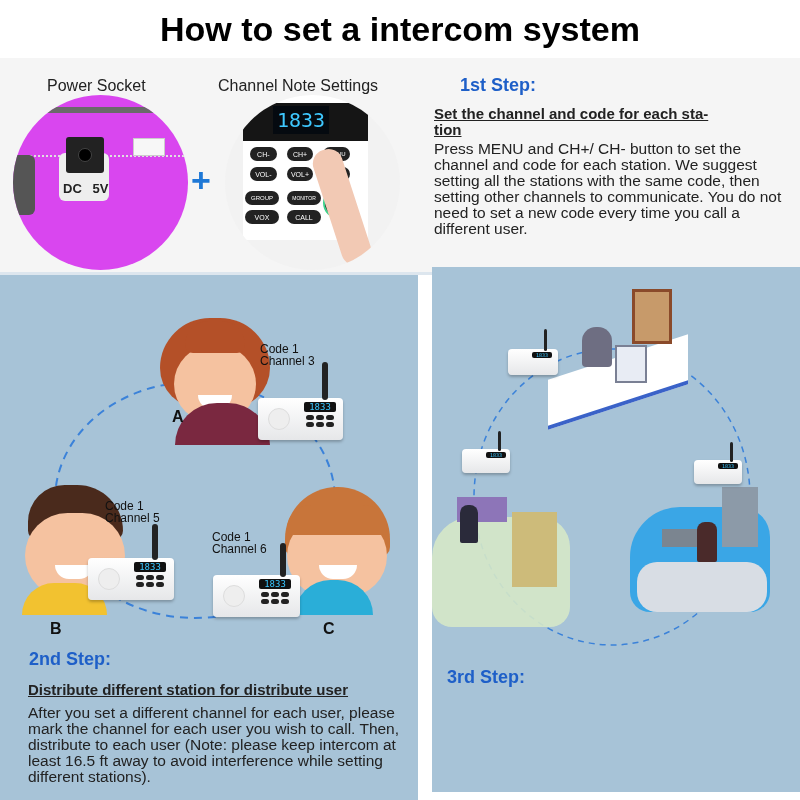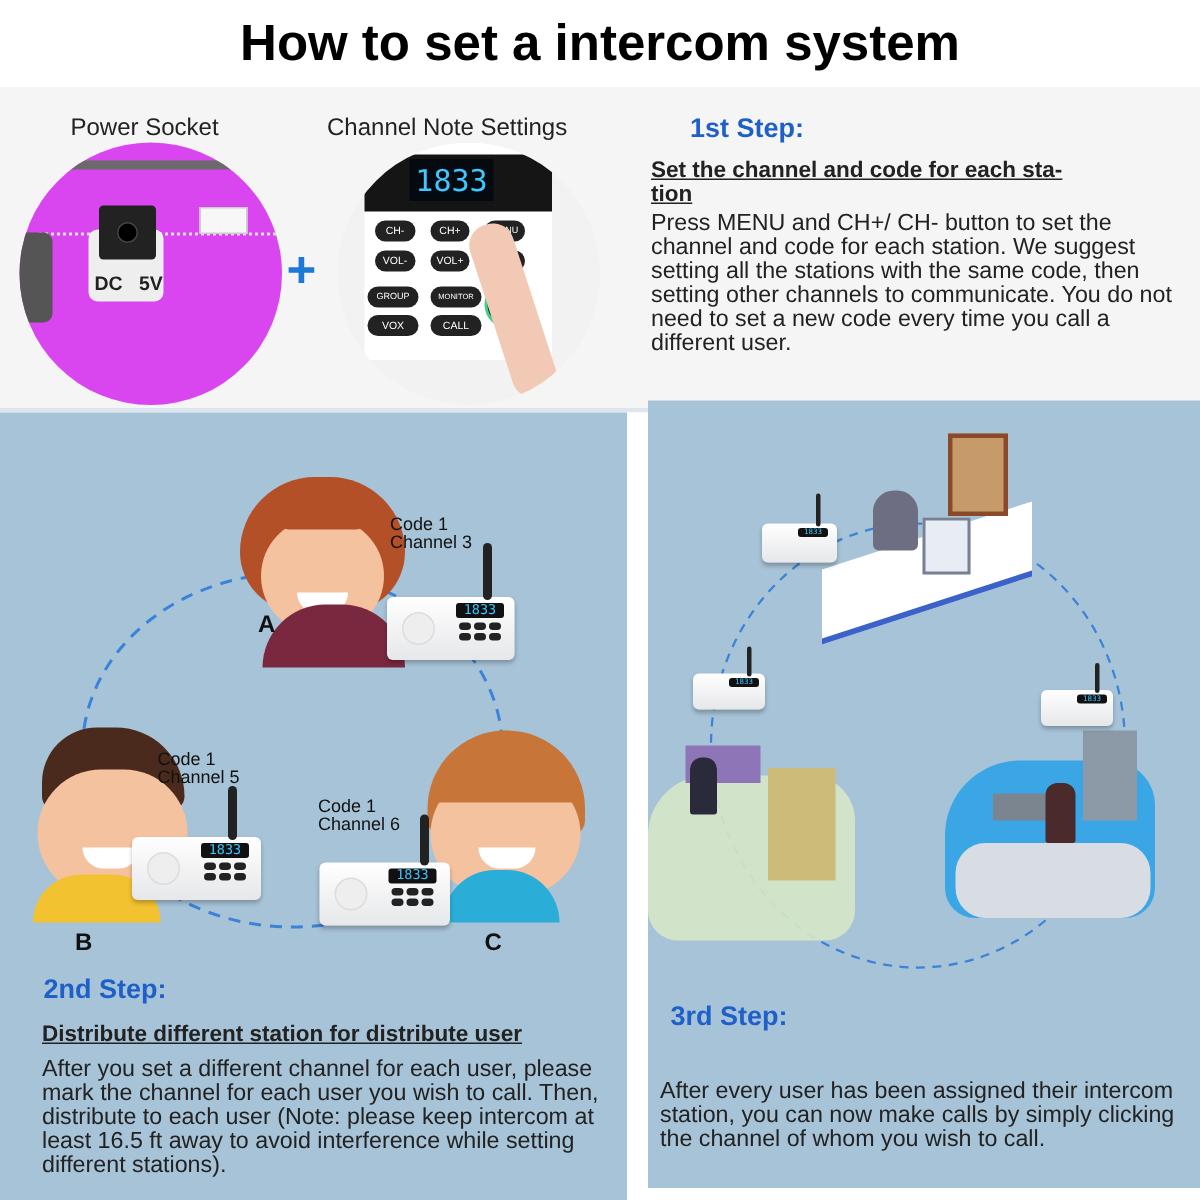--- a/index.html
+++ b/index.html
@@ -192,16 +192,15 @@
   <div style="position:absolute; left:205px; top:295px; width:130px; height:50px; background:#d8dde4; border-radius:20px;"></div>
   <div style="position:absolute; left:290px; top:220px; width:36px; height:60px; background:#8c9aa8;"></div>
   <div style="position:absolute; left:230px; top:262px; width:50px; height:18px; background:#7b8590;"></div>
   <div style="position:absolute; left:265px; top:255px; width:20px; height:40px; background:#4a2a2a; border-radius:8px 8px 2px 2px;"></div>
   <div class="station" style="left:262px; top:193px; width:48px; height:24px;">
     <div class="antenna" style="left:36px; top:-18px; width:3px; height:20px;"></div>
     <div class="screen" style="left:24px; top:3px; width:20px; height:6px; font-size:5px;">1833</div>
   </div>
 
   <div class="step-title" style="left:15px; top:400px;">3rd Step:</div>
-  <div class="step-body" style="left:8px; top:453px; width:355px;">After every user has been assigned their intercom station, you can now make calls by simply clicking the channel of whom you wish to call.</div>
 </div>
 
 <div style="position:absolute; left:418px; top:275px; width:14px; height:525px; background:#ffffff;"></div>
 
 </body></html>

